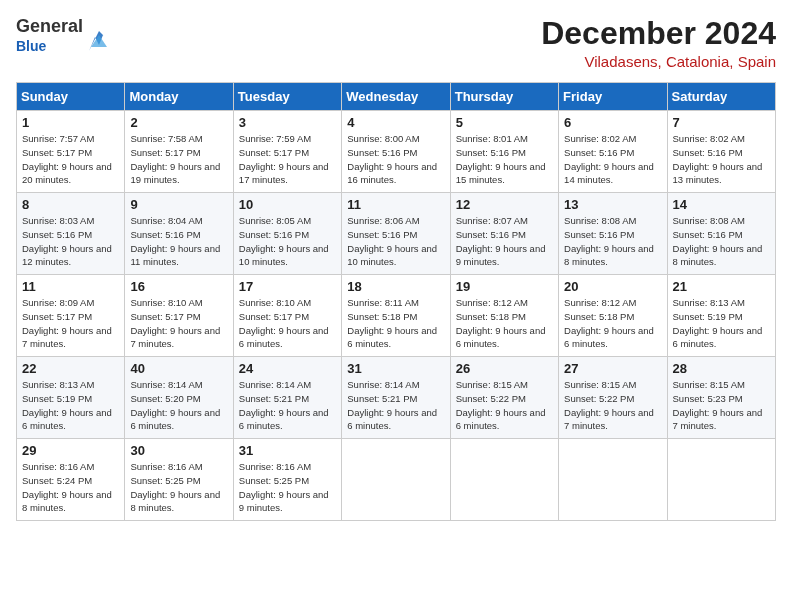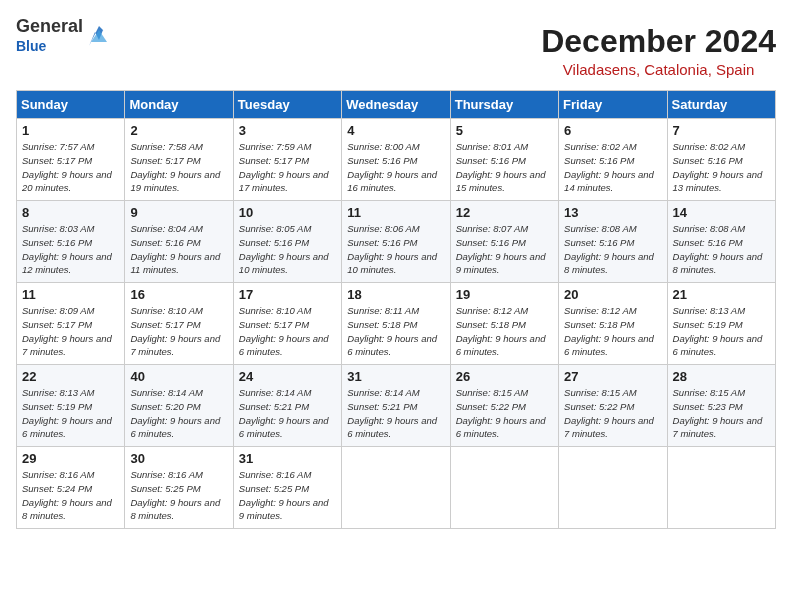--- a/index.html
+++ b/index.html
@@ -15,40 +15,39 @@
       padding: 16px 16px 10px 16px;
     }
     .header {
       display: flex;
       justify-content: space-between;
       align-items: flex-start;
       margin-bottom: 12px;
     }
     .logo {
       display: flex;
-      align-items: center;
+      align-items: flex-end;
     }
     .logo-text-general {
       font-size: 18px;
       font-weight: bold;
       color: #333;
     }
     .logo-text-blue {
       font-size: 14px;
       font-weight: bold;
       color: #1a5fb4;
     }
     .logo-icon {
       width: 28px;
       height: 28px;
       margin-left: 2px;
     }
     .title-block {
-      text-align: center;
-      margin-top: 8px;
+      text-align: right;
     }
     .month-title {
       font-size: 32px;
       font-weight: bold;
       color: #222;
       line-height: 1.1;
     }
     .location-title {
       font-size: 15px;
       color: #b91c1c;
@@ -83,21 +82,20 @@
       font-size: 13px;
       font-weight: bold;
       color: #222;
       display: block;
       margin-bottom: 2px;
     }
     .day-info {
       font-size: 9.5px;
       color: #333;
       line-height: 1.45;
-      font-style: italic;
     }
     .empty-cell {
       background: #f5f7fa;
     }
     .last-row td {
       height: 70px;
     }
   </style>
 </head>
 <body>

